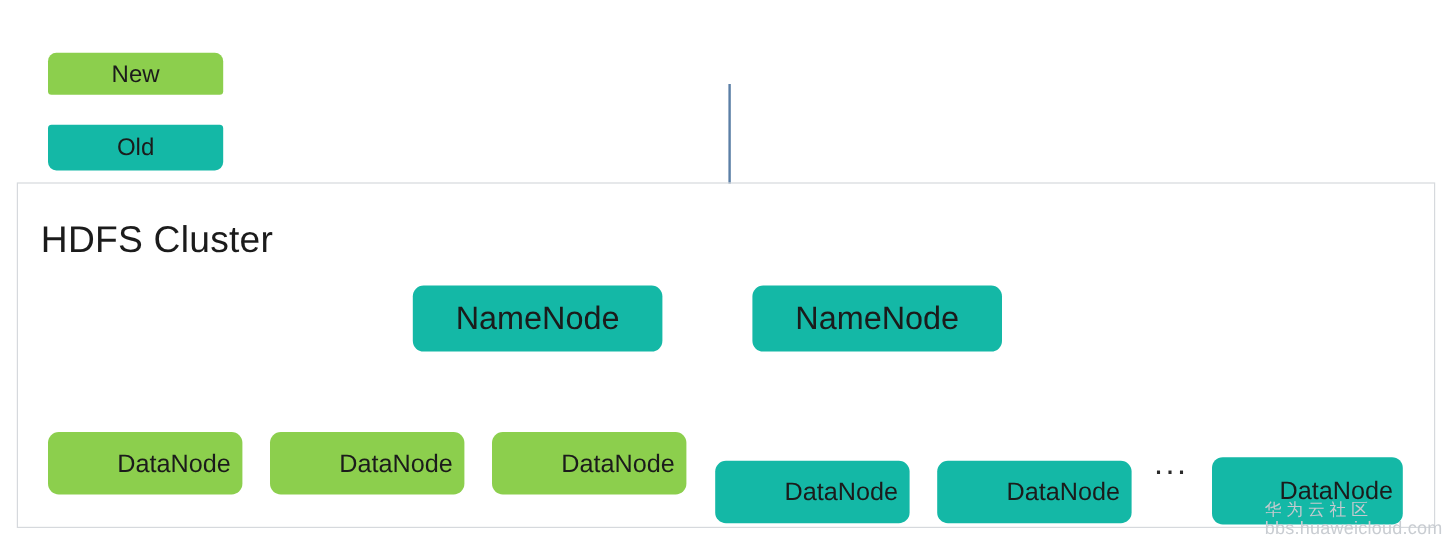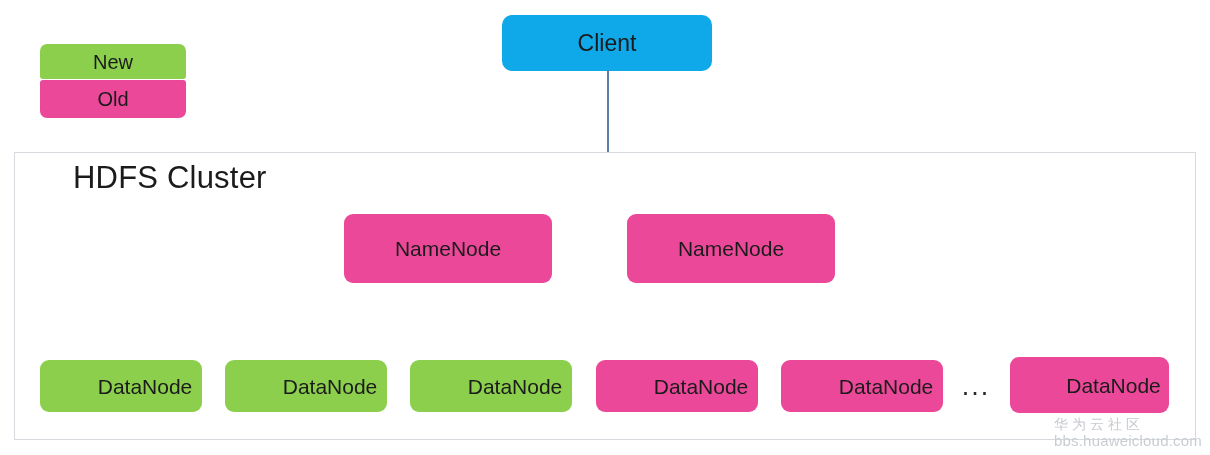--- a/index.html
+++ b/index.html
@@ -26,21 +26,21 @@
     align-items: center;
     justify-content: center;
     box-sizing: border-box;
     border-radius: 9px;
     color: #1b1b1b;
     font-weight: 400;
     line-height: 1;
     white-space: nowrap;
   }
   .node.green  { background: #8CCF4D; }
-  .node.orange { background: #ec4899; }
+  .node.orange { background: #14b8a6; margin-top: 24px; }
   .node.blue   { background: #0FA8E8; }
 
   
   #legend-new {
     left: 40px; top: 44px; width: 146px; height: 35px;
     border-radius: 7px 7px 3px 3px;
     font-size: 20px;
   }
   #legend-old {
     left: 40px; top: 80px; width: 146px; height: 38px;
@@ -70,33 +70,32 @@
     top: 152px;
     width: 1182px;
     height: 288px;
     box-sizing: border-box;
     border: 1px solid #d6d9dd;
     background: transparent;
   }
   #cluster-title {
     position: absolute;
     left: 34px;
-    top: 160px;
+    top: 182px;
     font-size: 31px;
     color: #1b1b1b;
     letter-spacing: 0.2px;
     white-space: nowrap;
-    margin-left: 39px;
   }
 
   
   .namenode {
     top: 214px;
-    height: 69px;
-    font-size: 21px;
+    height: 55px;
+    font-size: 27px;
   }
   #namenode-1 { left: 344px; width: 208px; }
   #namenode-2 { left: 627px; width: 208px; }
 
   
   .datanode {
     top: 360px;
     height: 52px;
     font-size: 21px;
     padding-left: 48px;
@@ -151,23 +150,20 @@
 
   <div>
     <div class="node green" id="legend-new">
       <span>New</span>
     </div>
     <div class="node orange" id="legend-old">
       <span>Old</span>
     </div>
   </div>
 
-  <div class="node blue" id="client-box">
-    <span>Client</span>
-  </div>
   <div id="client-connector"></div>
 
   <div id="cluster-frame"></div>
   <div id="cluster-title">HDFS Cluster</div>
 
   <div class="node orange namenode" id="namenode-1">
     <span>NameNode</span>
   </div>
   <div class="node orange namenode" id="namenode-2">
     <span>NameNode</span>

